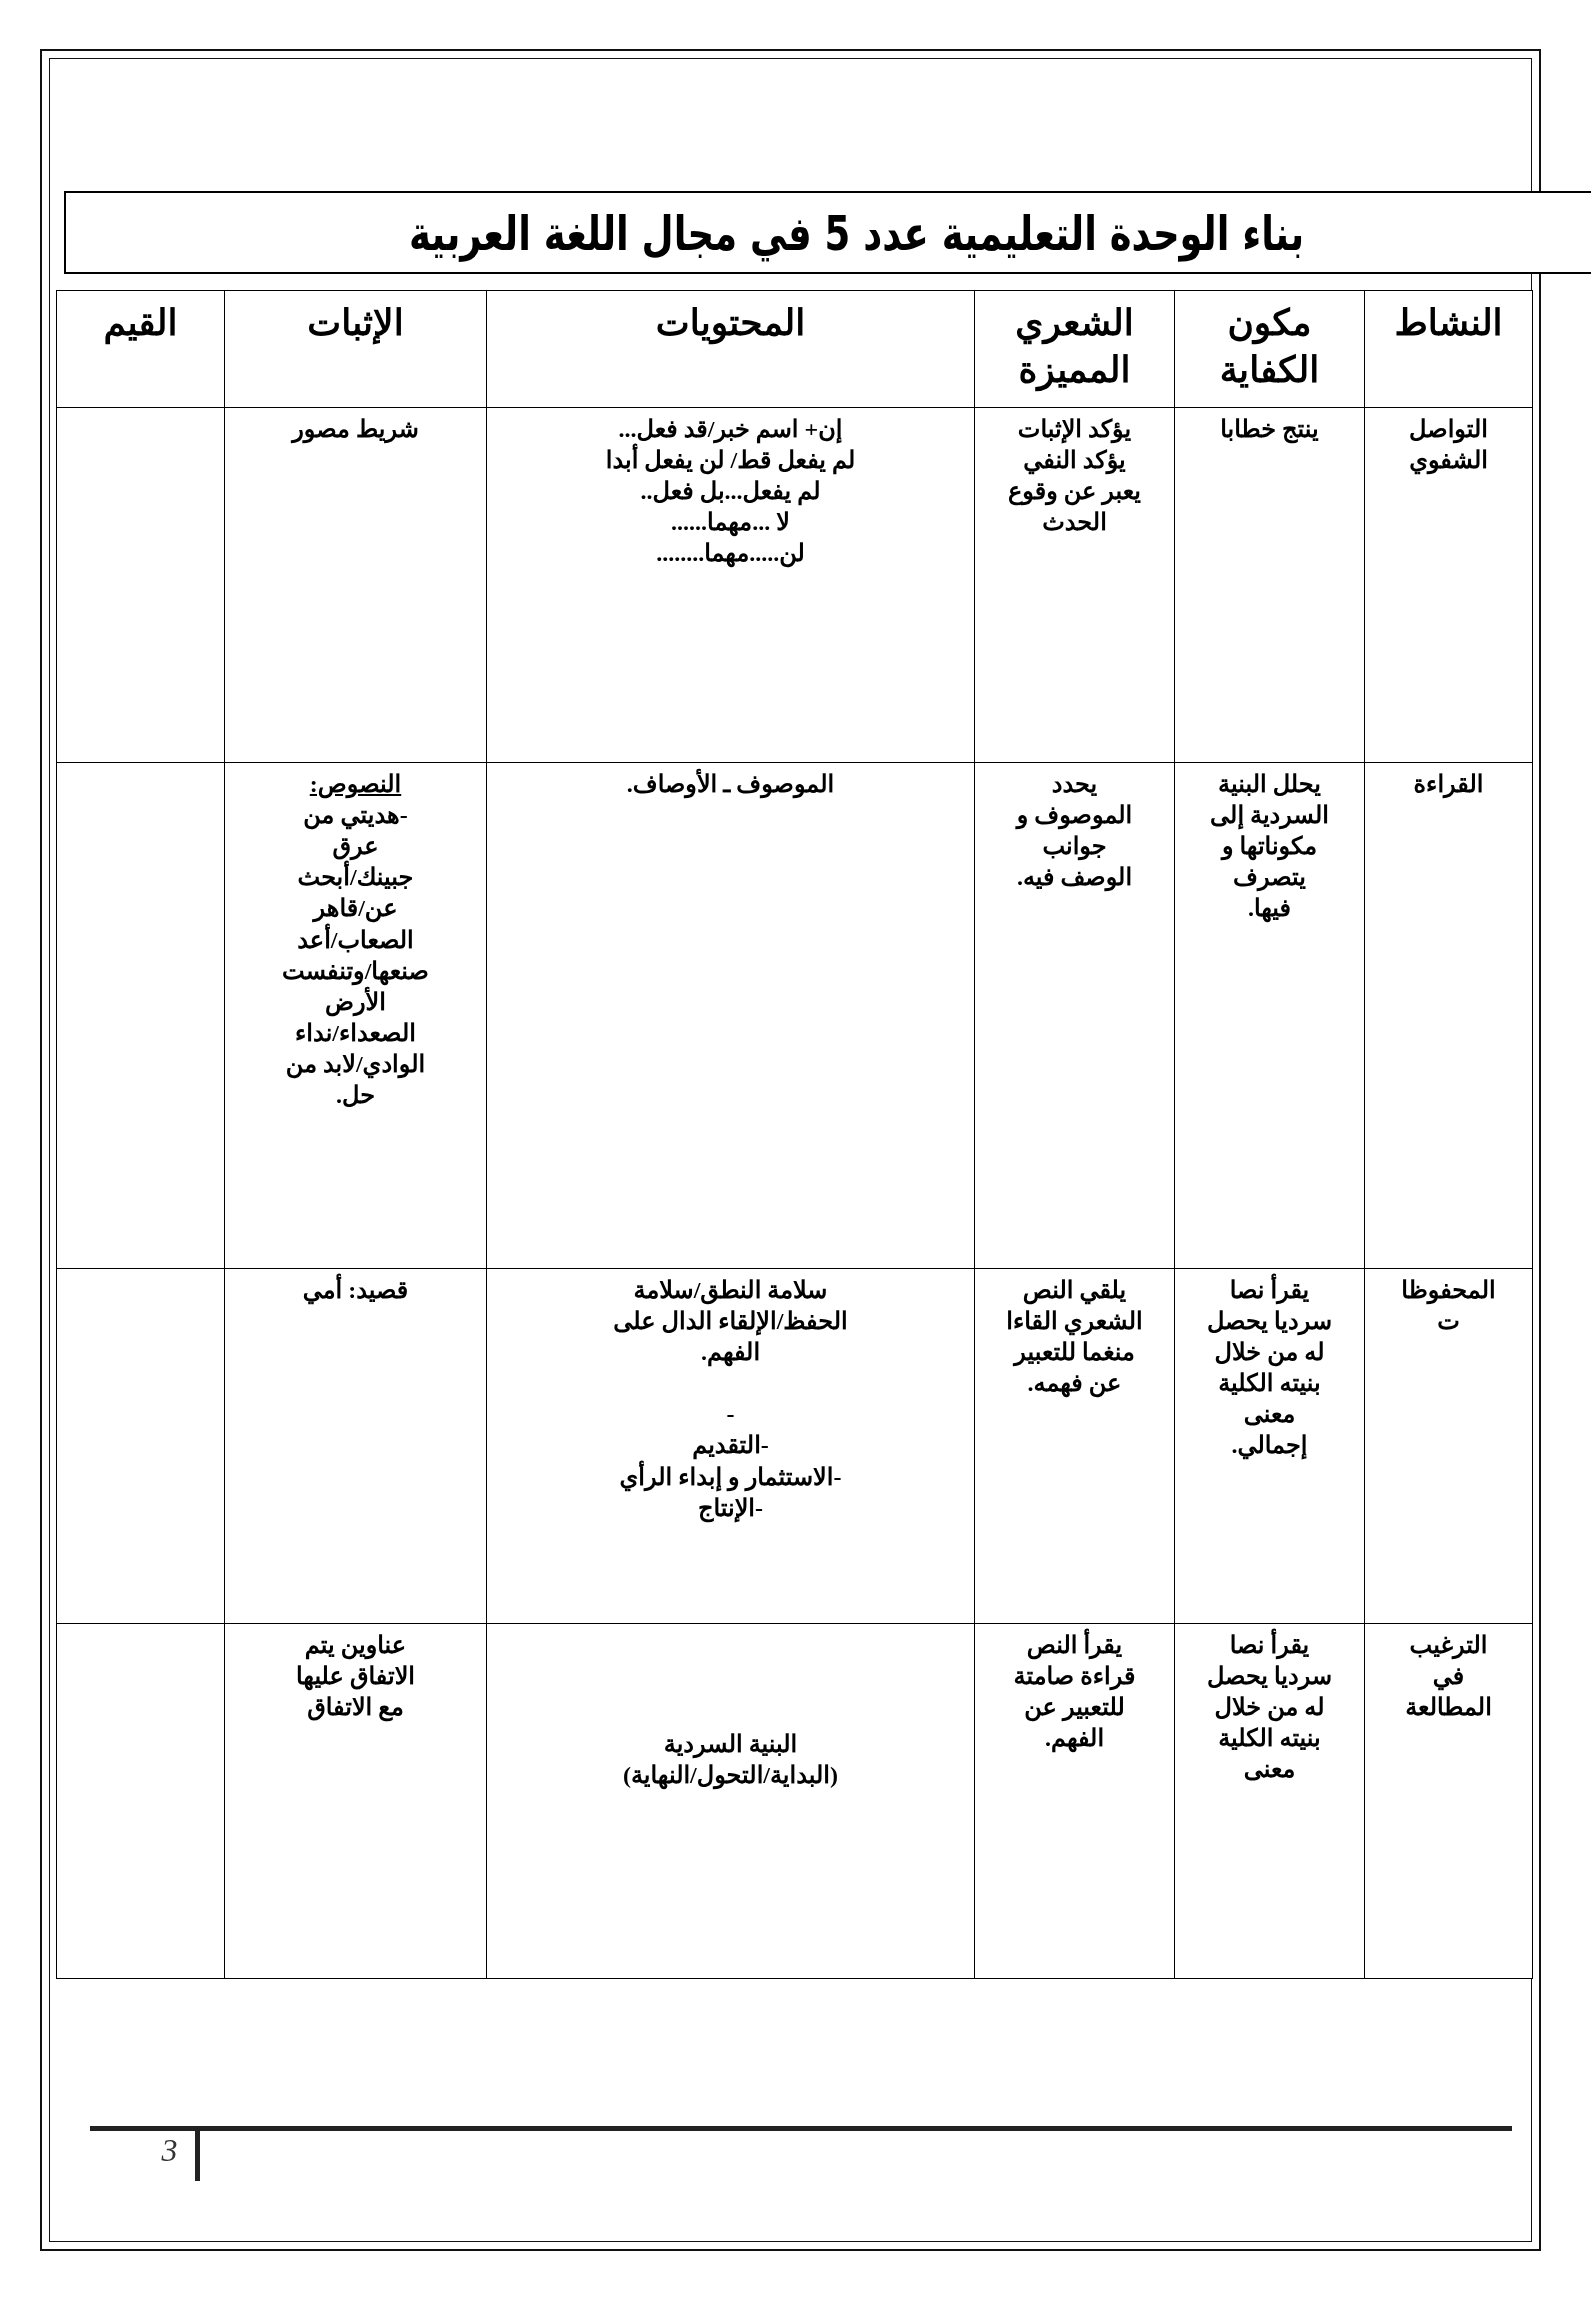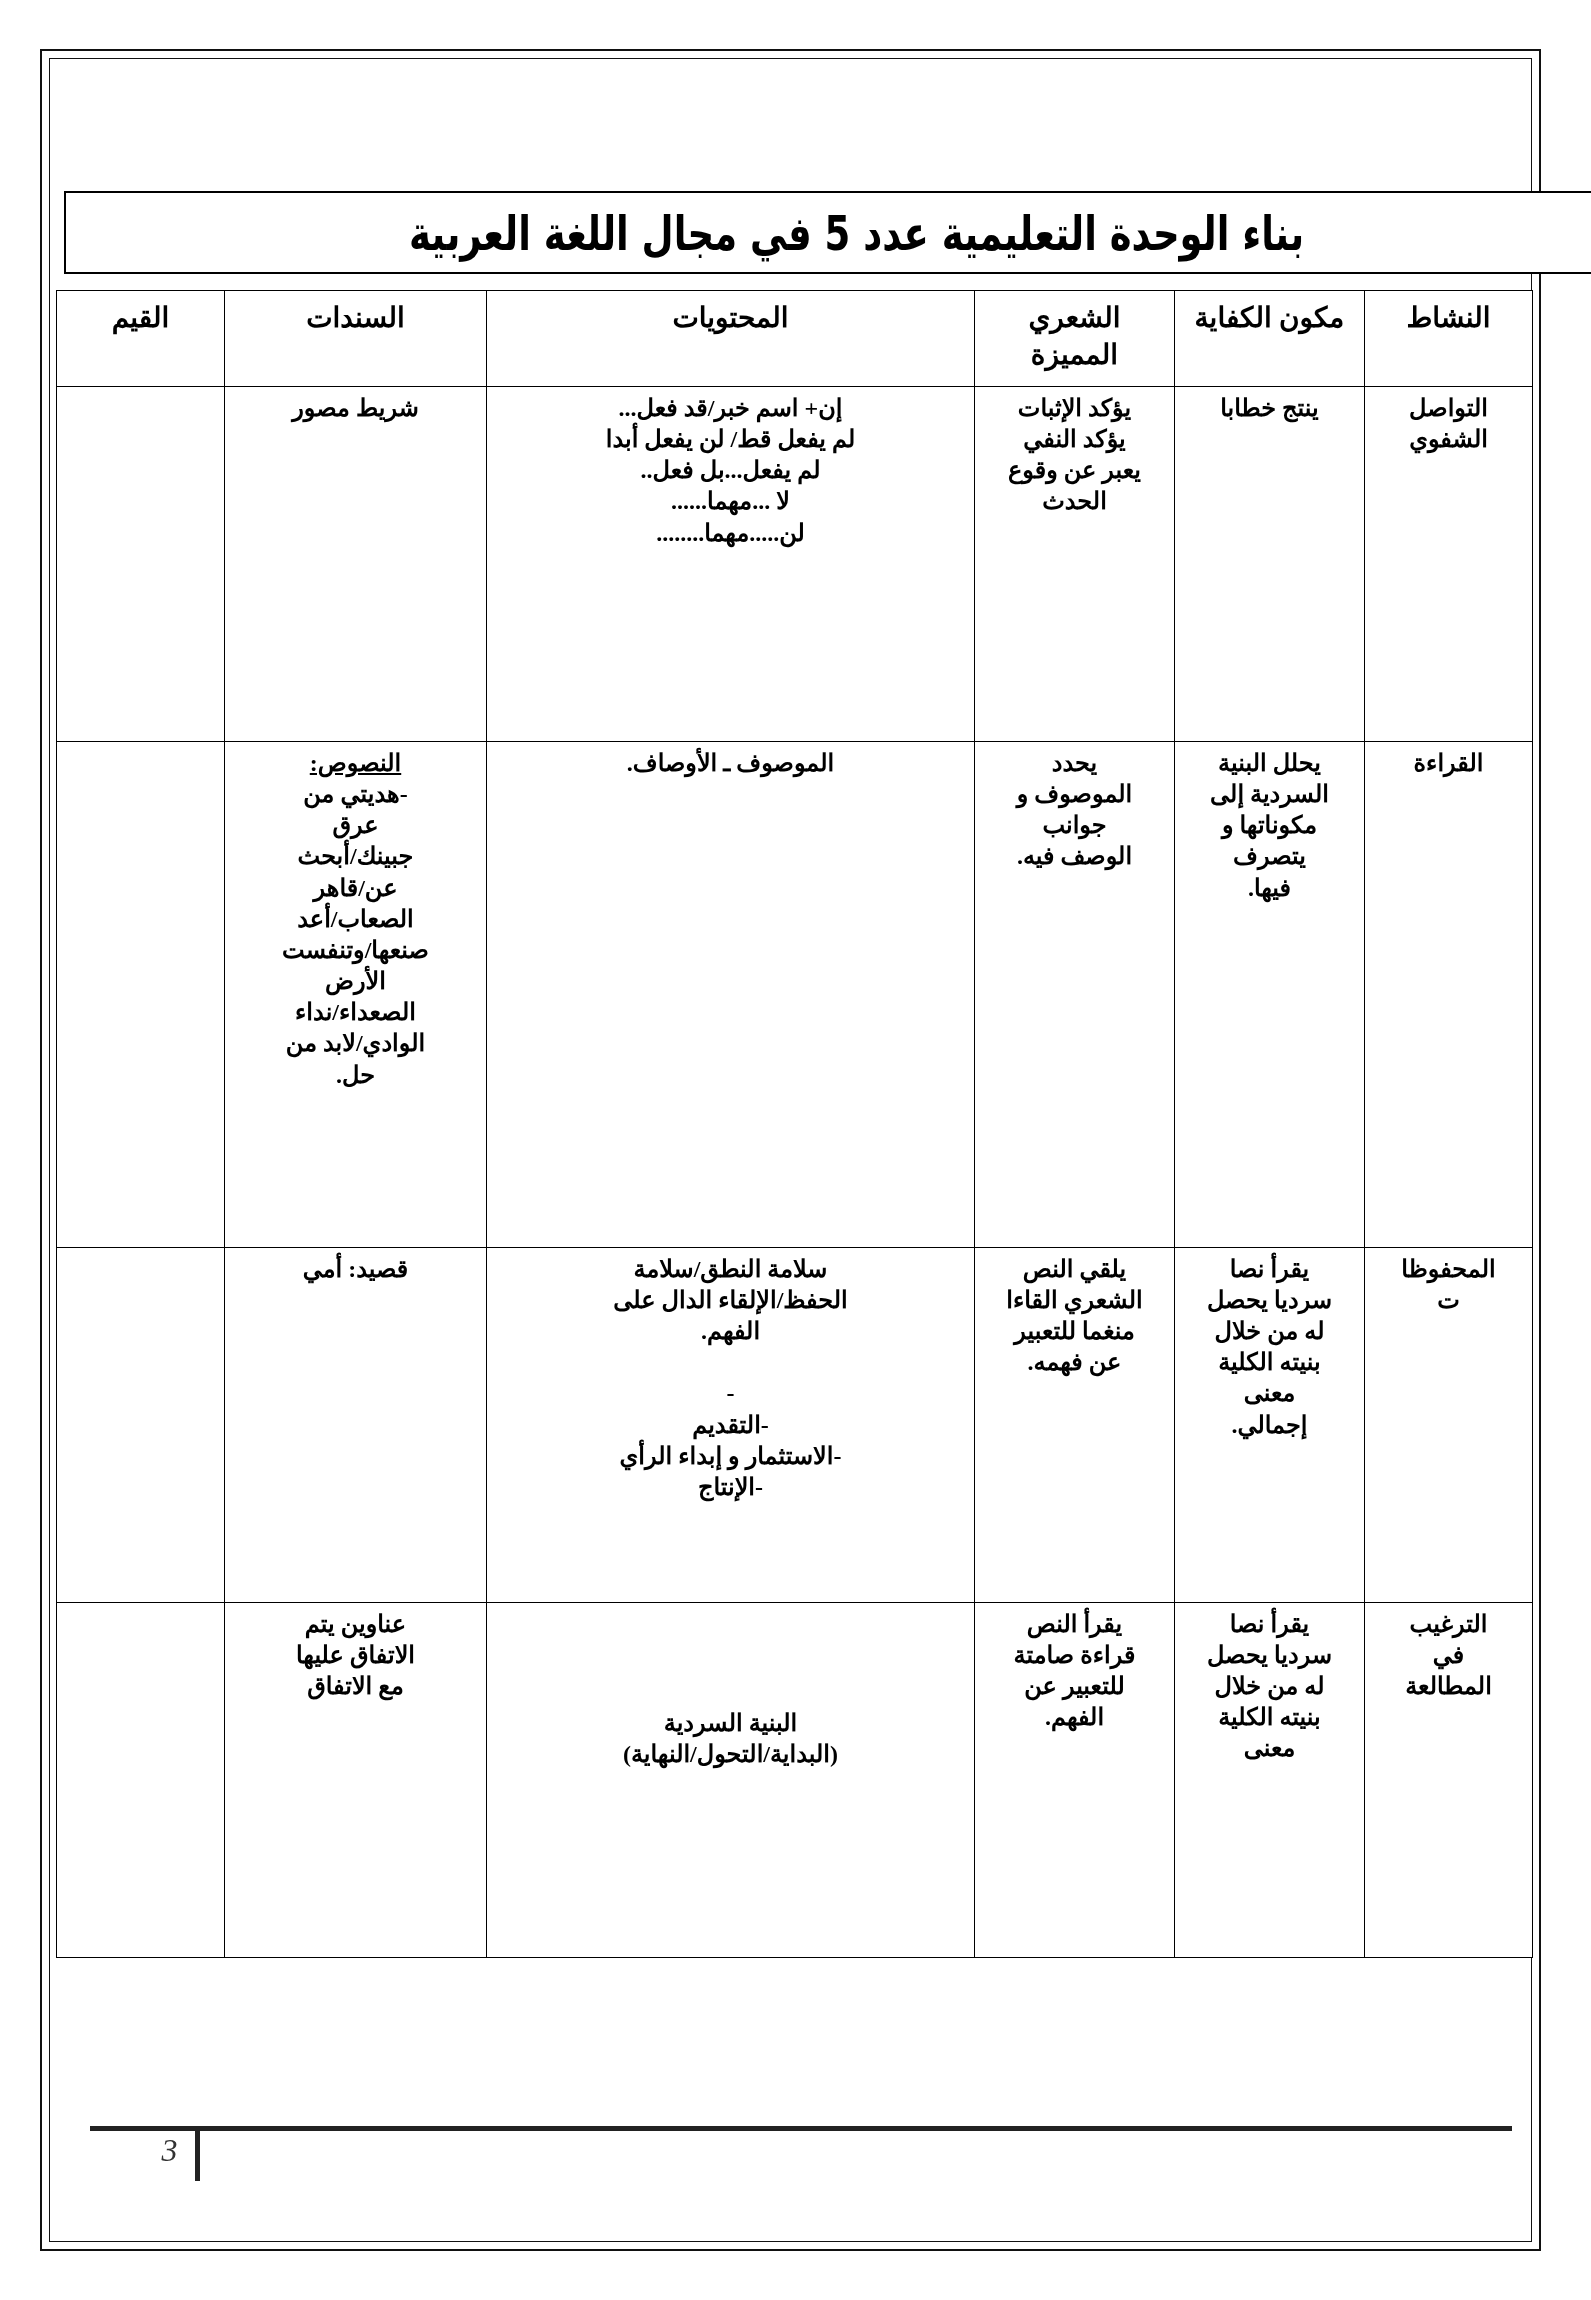--- a/index.html
+++ b/index.html
@@ -88,21 +88,21 @@
     font-size: 24px;
     line-height: 1.30;
     font-weight: 700;
     color: #000;
     text-align: center;
   }
   table.plan th {
     padding-top: 9.4px;
     padding-bottom: 13px;
     vertical-align: top;
-    font-size: 28px;
+    font-size: 36px;
   }
 
   
   .col-activity   { width: 168px; }
   .col-component  { width: 190px; }
   .col-objectives { width: 200px; }
   .col-contents   { width: 488px; }
   .col-supports   { width: 262px; }
   .col-values     { width: 168px; }
 
@@ -186,21 +186,21 @@
       <col class="col-supports">
       <col class="col-values">
     </colgroup>
 
     <thead>
       <tr>
         <th>النشاط</th>
         <th>مكون الكفاية</th>
         <th>الشعري المميزة</th>
         <th>المحتويات</th>
-        <th>السندات</th>
+        <th>الإثبات</th>
         <th>القيم</th>
       </tr>
     </thead>
 
     <tbody>
 
       <tr class="r1">
         <td class="cell-lines align-center">
           <div>
               <p>التواصل</p>

